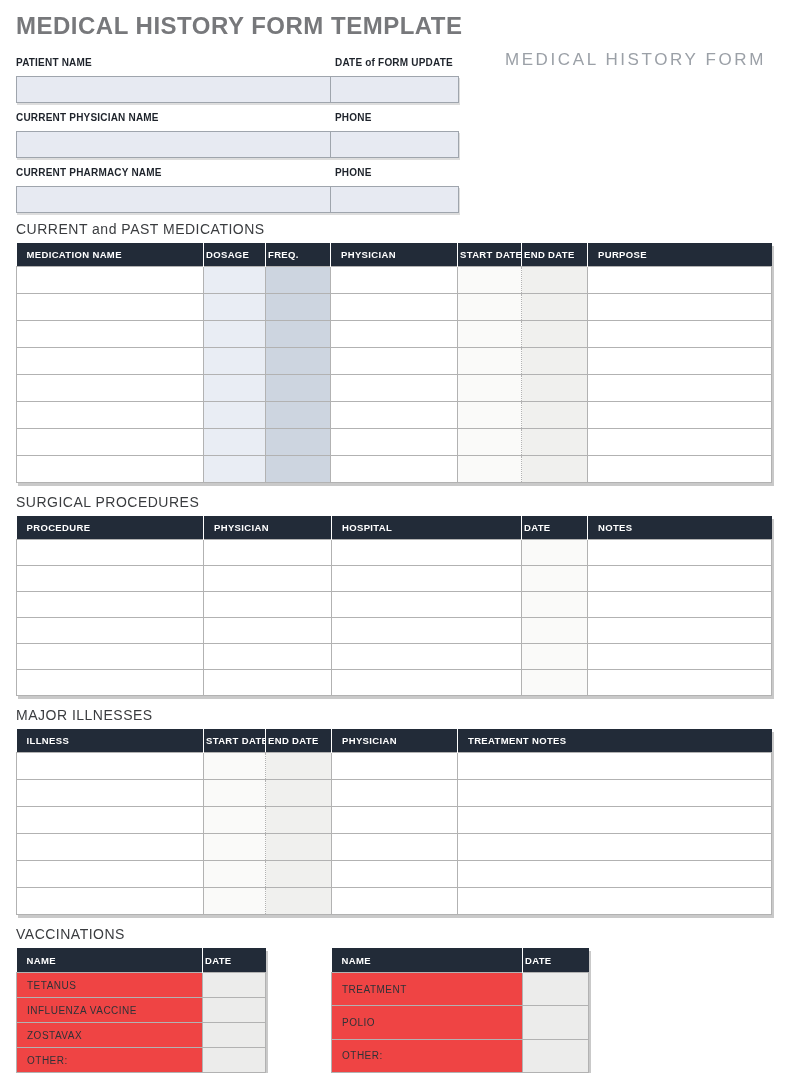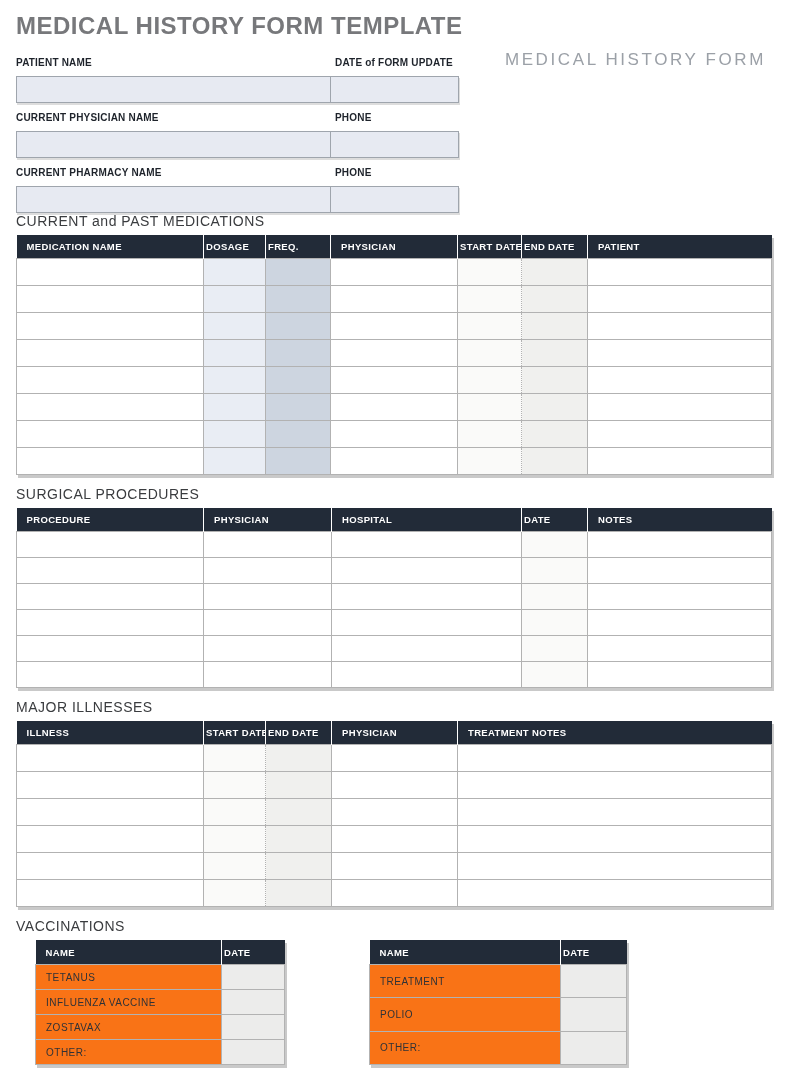--- a/index.html
+++ b/index.html
@@ -32,25 +32,25 @@
   .meds td{height:26px;}
   td.c-dosage{background:var(--dosage_column_fill,#e9edf4);}
   td.c-freq{background:var(--freq_column_fill,#cdd5e0);}
   td.c-start{background:var(--start_date_column_fill,#fafaf9);}
   td.c-end{background:var(--end_date_column_fill,#f0f0ee);}
   .surg td{height:25px;}
   td.c-date{background:var(--date_column_fill,#fafaf9);}
   .ill td{height:26px;}
 
   .vacc-wrap{display:flex;gap:65px;margin-top:5px;}
-  .vacc{width:249px;margin-left:19px;}
+  .vacc{width:249px;}
   .vacc.right{width:257px;}
   .vacc th{height:24px;}
   .vacc td{height:24px;}
-  .vacc td.v-name{font-size:10px;color:#2f3237;letter-spacing:.5px;padding-left:10px;background:#f97316;}
+  .vacc td.v-name{font-size:10px;color:#2f3237;letter-spacing:.5px;padding-left:10px;background:#ef4444;}
   .vacc td.v-date{background:var(--vaccination_date_fill,#ececeb);}
 </style>
 </head>
 <body>
 
 <div class="page">
 
   <div class="page-title">MEDICAL HISTORY FORM TEMPLATE</div>
   <div class="wordmark">MEDICAL HISTORY FORM</div>
 
@@ -76,40 +76,40 @@
     <div class="field-labels">
       <span class="l1">CURRENT PHARMACY NAME</span>
       <span>PHONE</span>
     </div>
     <div class="input-box">
       <div class="seg-main"></div>
       <div class="seg-right"></div>
     </div>
   </div>
 
-  <div class="section-title" style="margin-top:0;">CURRENT and PAST MEDICATIONS</div>
+  <div class="section-title" style="margin-top:8px;">CURRENT and PAST MEDICATIONS</div>
   <table class="meds">
     <colgroup>
         <col style="width:187px">
         <col style="width:62px">
         <col style="width:65px">
         <col style="width:127px">
         <col style="width:64px">
         <col style="width:66px">
         <col style="width:184px">
       </colgroup>
     <thead>
       <tr>
         <th>MEDICATION NAME</th>
         <th class="center">DOSAGE</th>
         <th class="center">FREQ.</th>
         <th>PHYSICIAN</th>
         <th class="center dot-r">START DATE</th>
         <th class="center dot-l">END DATE</th>
-        <th>PATIENT</th>
+        <th>PURPOSE</th>
       </tr>
     </thead>
     <tbody>
       <tr>
           <td></td>
           <td class="c-dosage"></td>
           <td class="c-freq"></td>
           <td></td>
           <td class="c-start dot-r"></td>
           <td class="c-end dot-l"></td>

